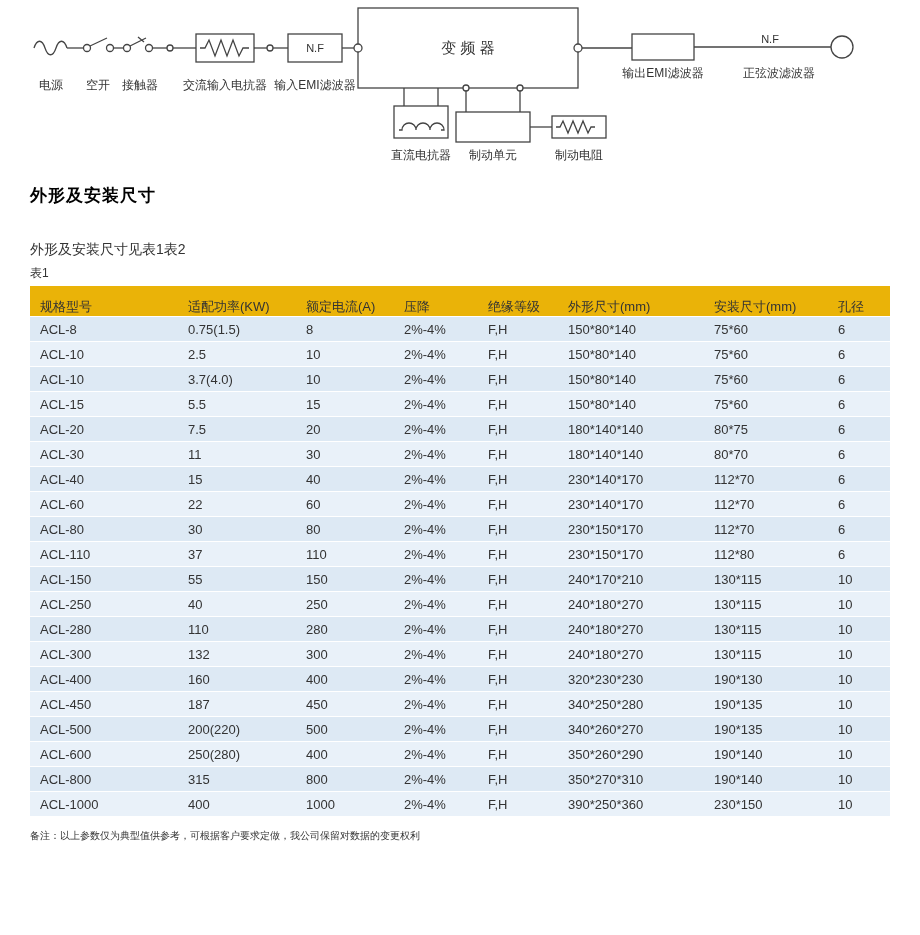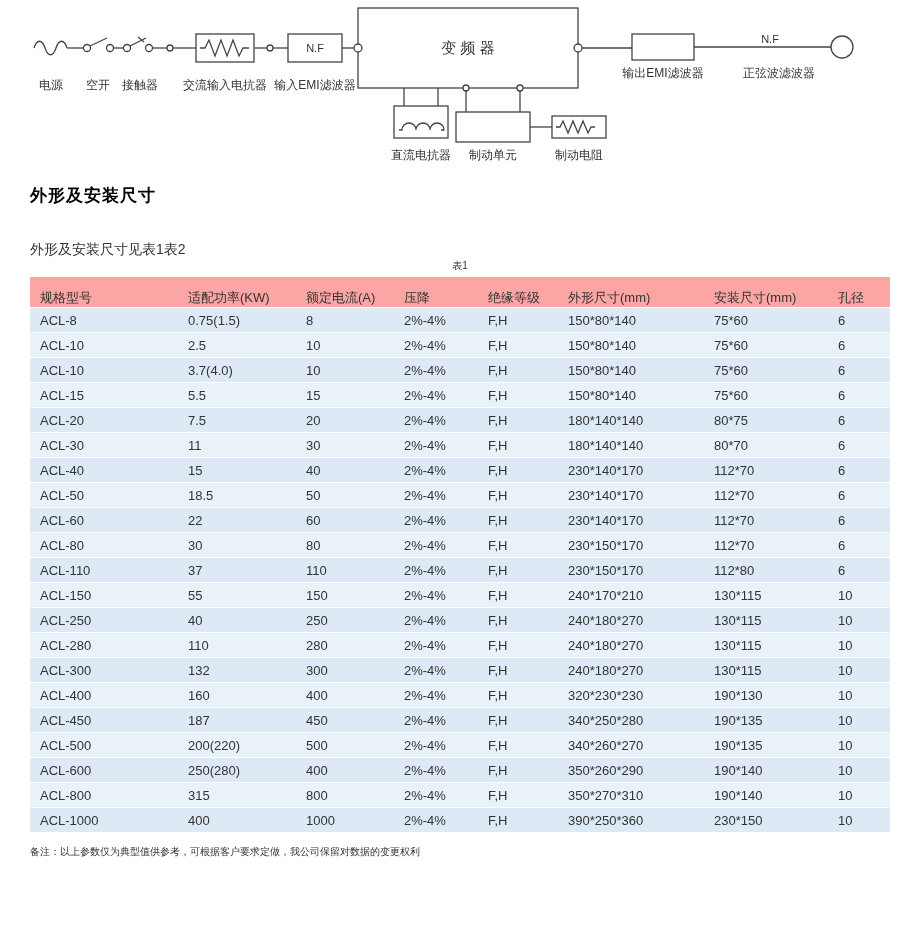--- a/index.html
+++ b/index.html
@@ -10,27 +10,27 @@
     color:#333; overflow:hidden; position:relative;
   }
   .page { padding:0 30px; }
   .diagram-wrap { width:920px; height:172px; margin-left:-30px; }
   svg { font-family:"Liberation Sans","DejaVu Sans",sans-serif; display:block; }
   .section-title {
     color:#000000; font-size:17px; font-weight:bold;
     margin-top:12px; letter-spacing:1px;
   }
   .subtitle { font-size:14px; margin-top:34px; }
-  .table-label { font-size:10px; text-align:center; margin-top:0; }
+  .table-label { font-size:12px; text-align:left; margin-top:6px; }
   table.spec {
     width:860px; border-collapse:separate; border-spacing:0;
     margin-top:4px; font-size:13px; table-layout:fixed;
   }
   table.spec th {
-    background:#fca5a5; text-align:left; font-weight:normal;
+    background:#eab308; text-align:left; font-weight:normal;
     padding:12px 0 0 10px; height:28px; border-bottom:1px solid #fff;
     overflow:hidden; white-space:nowrap;
   }
   table.spec td {
     padding:0 0 0 10px; height:25px; border-bottom:1px solid #fff;
     overflow:hidden; white-space:nowrap;
   }
   table.spec tbody tr:nth-child(odd) td { background:#dde9f4; }
   table.spec tbody tr:nth-child(even) td { background:#e9f1f9; }
   .note { font-size:10px; margin-top:12px; }
@@ -213,30 +213,20 @@
           <td>ACL-40</td>
           <td>15</td>
           <td>40</td>
           <td>2%-4%</td>
           <td>F,H</td>
           <td>230*140*170</td>
           <td>112*70</td>
           <td>6</td>
         </tr>
         <tr>
-          <td>ACL-50</td>
-          <td>18.5</td>
-          <td>50</td>
-          <td>2%-4%</td>
-          <td>F,H</td>
-          <td>230*140*170</td>
-          <td>112*70</td>
-          <td>6</td>
-        </tr>
-        <tr>
           <td>ACL-60</td>
           <td>22</td>
           <td>60</td>
           <td>2%-4%</td>
           <td>F,H</td>
           <td>230*140*170</td>
           <td>112*70</td>
           <td>6</td>
         </tr>
         <tr>

